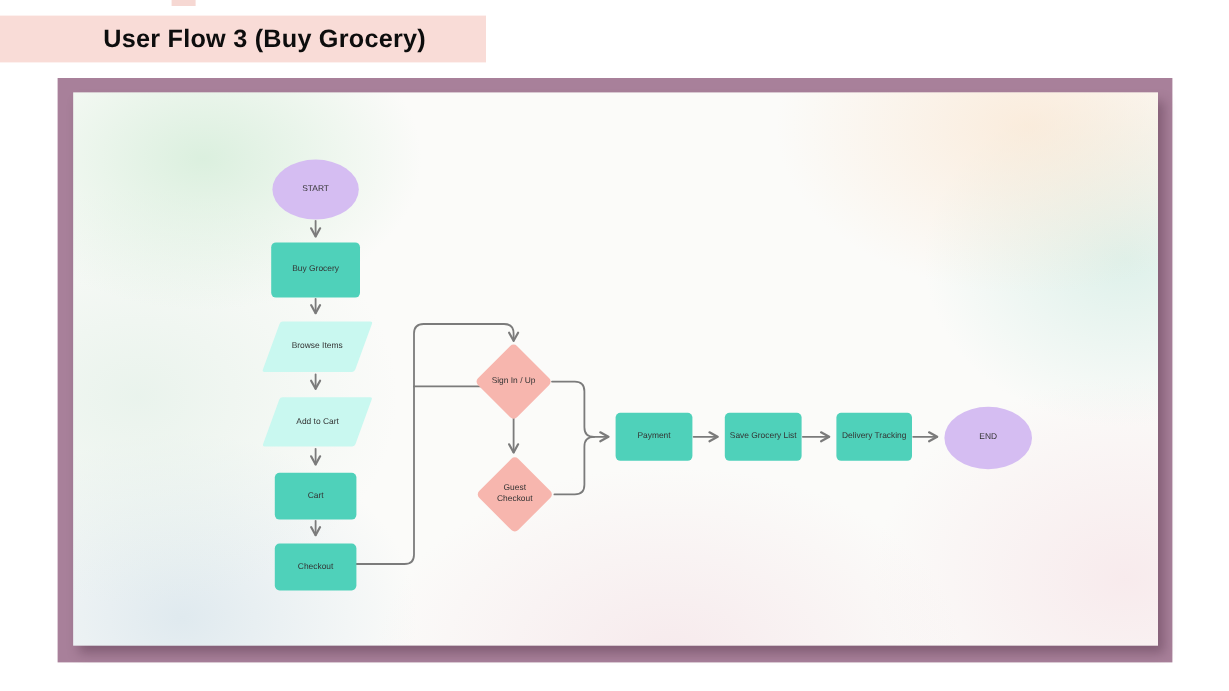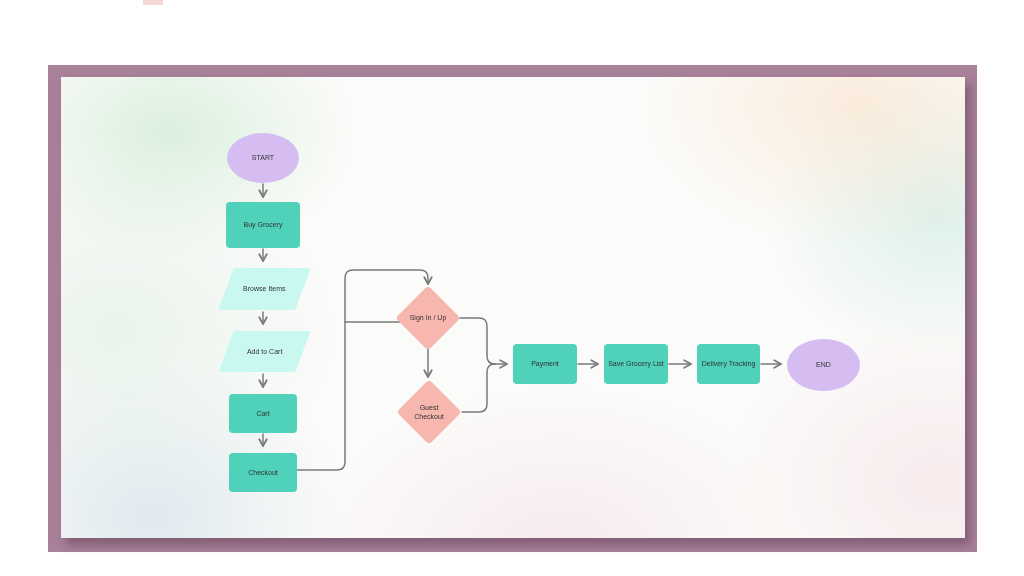--- a/index.html
+++ b/index.html
@@ -60,20 +60,23 @@
     white-space:normal;
   }
 </style>
 </head>
 <body>
 
 <div class="stage">
 
   <div class="top-accent"></div>
 
+  <div class="title-box">
+    <h1>User Flow 3 (Buy Grocery)</h1>
+  </div>
 
   <div class="frame">
     <div class="canvas"></div>
   </div>
 
   <svg class="connectors" viewBox="0 0 1024 576" xmlns="http://www.w3.org/2000/svg">
     <defs>
       <marker id="arrow" viewBox="0 0 7 7" markerWidth="7" markerHeight="7" refX="5.5" refY="3.5" orient="auto">
         <polyline points="1,1 5.5,3.5 1,6" fill="none" stroke="#7b7b7b" stroke-width="1.2" stroke-linecap="round" stroke-linejoin="round"></polyline>
       </marker>

